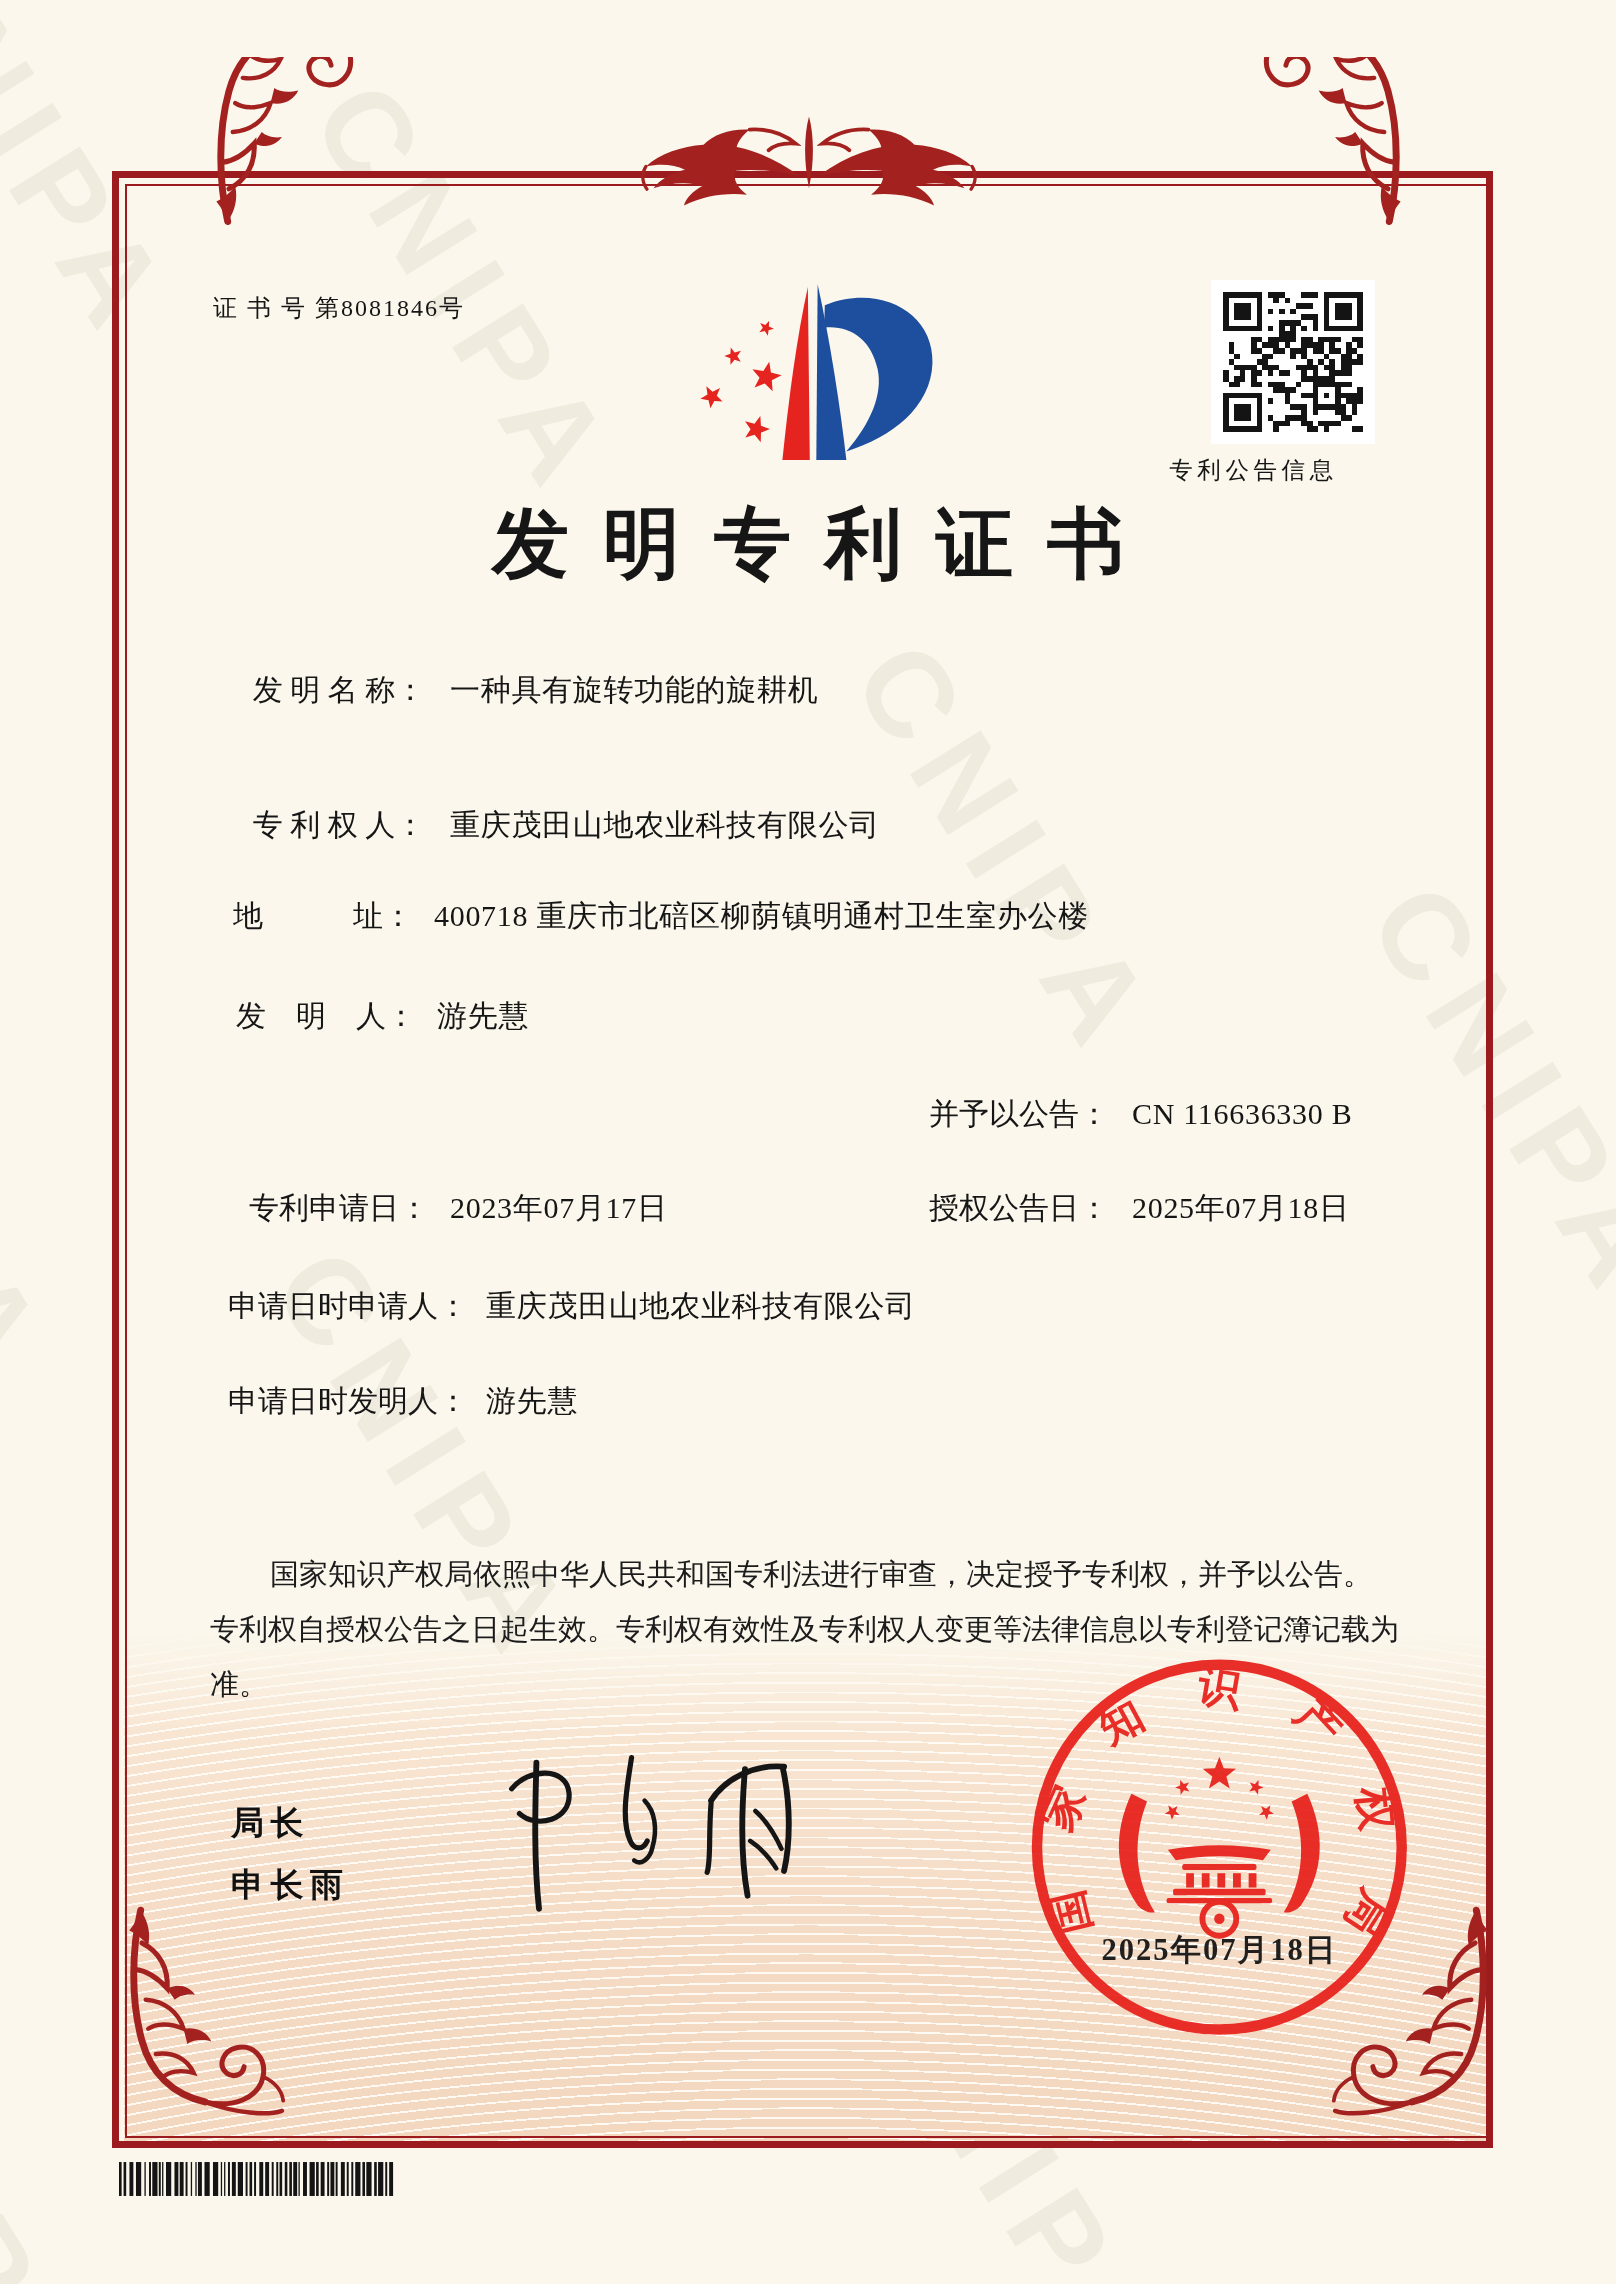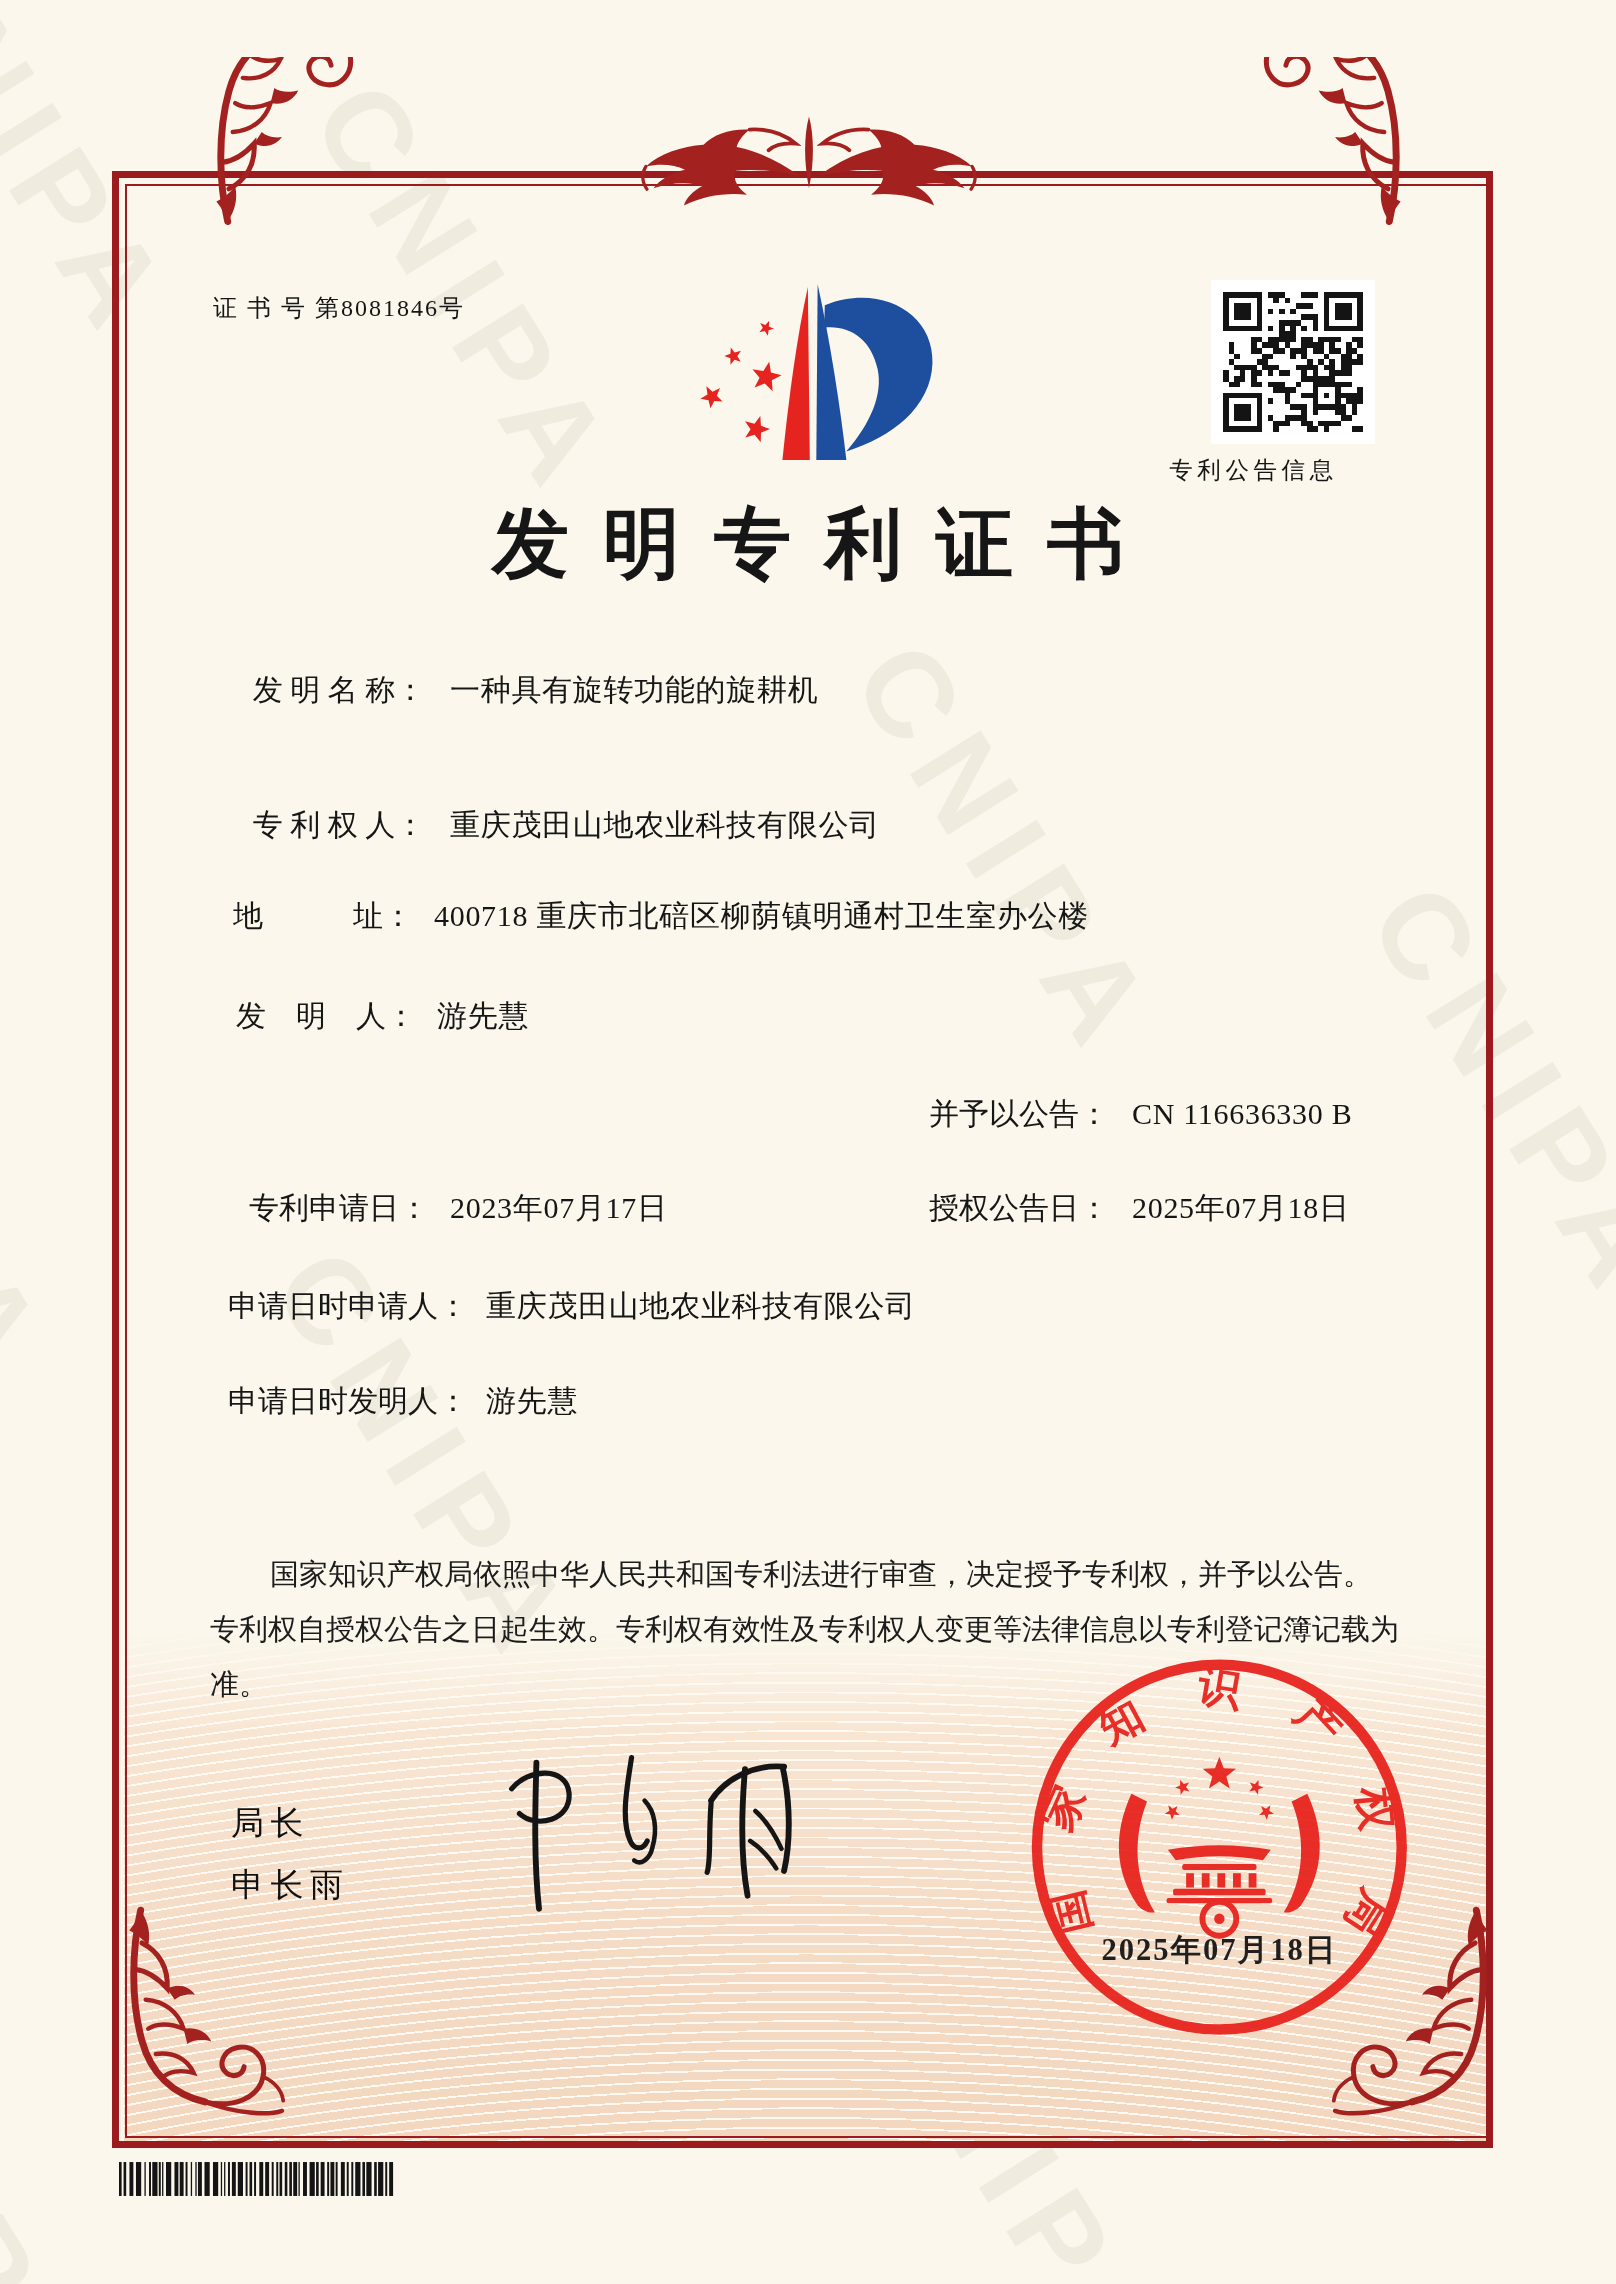--- a/index.html
+++ b/index.html
@@ -45,21 +45,21 @@
   .lblw{display:inline-block;width:226px;flex:0 0 auto;}
   .val{letter-spacing:0.7px;}
 
   
   .statement{position:absolute;left:210px;top:1547px;width:1226px;
              font-size:29px;line-height:55px;color:#1c1c1c;}
   .statement .l1{text-indent:60px;}
 
   
   .director{position:absolute;left:231px;font-size:33px;letter-spacing:6.5px;
-            font-family:"Liberation Sans","DejaVu Sans",sans-serif;font-weight:400;color:#111;}
+            font-family:"Liberation Sans","DejaVu Sans",sans-serif;font-weight:700;color:#111;}
   .sig{position:absolute;left:496px;top:1738px;}
 
   
   .seal{position:absolute;left:1022px;top:1650px;}
   .seal-date{font-family:"Liberation Serif","DejaVu Serif",serif;font-weight:bold;}
 
   
   .page-info{position:absolute;left:0;top:2080px;width:1607px;text-align:center;font-size:24px;letter-spacing:1.3px;}
   .barcode{position:absolute;left:119px;top:2162px;}
 </style>

